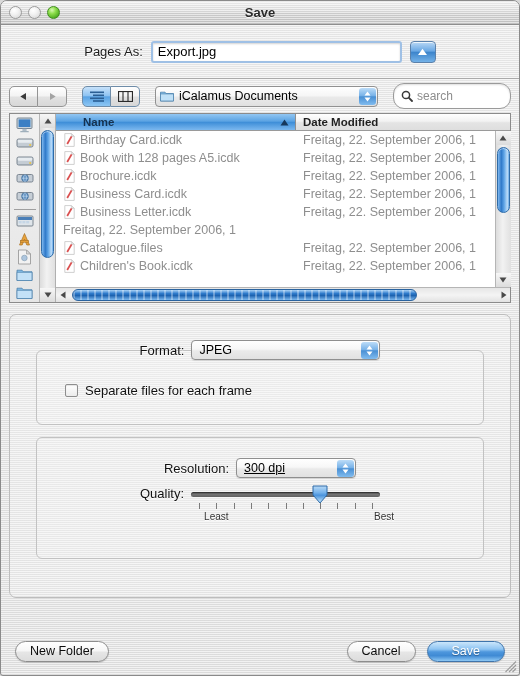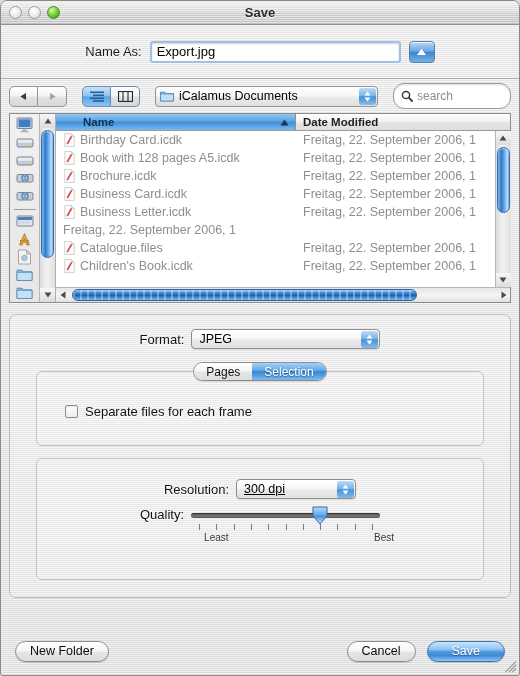--- a/index.html
+++ b/index.html
@@ -219,21 +219,21 @@
     border: 1px solid #2a639f;
   }
 
   
   .options-outer {
     margin: 11px 8px 0 8px;
     height: 284px;
     border: 1px solid #bdbdbd;
     border-radius: 7px;
     background: rgba(255,255,255,0.22);
-    padding-top: 14px;
+    padding-top: 25px;
   }
 
   .format-row { display: flex; align-items: center; justify-content: center; gap: 7px; }
   .row-label { font-size: 13px; color: #111; text-shadow: 0 1px 0 #fff; }
   .popup-menu {
     position: relative; height: 20px;
     border: 1px solid #8f8f8f; border-radius: 4px;
     background: linear-gradient(180deg,#ffffff 0%,#f7f7f7 45%,#eaeaea 55%,#e1e1e1 100%);
     box-shadow: 0 1px 1px rgba(0,0,0,0.10);
     display: flex; align-items: center; padding-left: 7px;
@@ -336,21 +336,21 @@
   <div class="titlebar">
     <div class="traffic">
       <div class="tl-btn"></div>
       <div class="tl-btn"></div>
       <div class="tl-btn green"></div>
     </div>
     <div class="title-text">Save</div>
   </div>
 
   <div class="saveas-row">
-    <span class="saveas-label">Name As:</span>
+    <span class="saveas-label">Pages As:</span>
     <div class="saveas-field">
       <span>Export.jpg</span>
     </div>
     <div class="disclosure-btn">
       <svg width="11" height="8" viewBox="0 0 11 8">
         <polygon points="5.5,0.8 10,7 1,7" fill="#ffffff"></polygon>
       </svg>
     </div>
   </div>
 
@@ -658,26 +658,20 @@
           <svg width="7" height="5" viewBox="0 0 7 5">
             <polygon points="3.5,0.5 6.5,4.5 0.5,4.5" fill="#fff"></polygon>
           </svg>
           <svg width="7" height="5" viewBox="0 0 7 5">
             <polygon points="3.5,4.5 0.5,0.5 6.5,0.5" fill="#fff"></polygon>
           </svg>
         </div>
       </div>
     </div>
 
-    <div class="tab-strip">
-      <div class="tabs">
-        <div class="tab">Pages</div>
-        <div class="tab active">Selection</div>
-      </div>
-    </div>
 
     <div class="group-box" id="frames-box">
       <div class="check-row">
         <div class="checkbox"></div>
         <span class="check-label">Separate files for each frame</span>
       </div>
     </div>
 
     <div class="group-box" id="quality-box">
       <div class="res-row">

